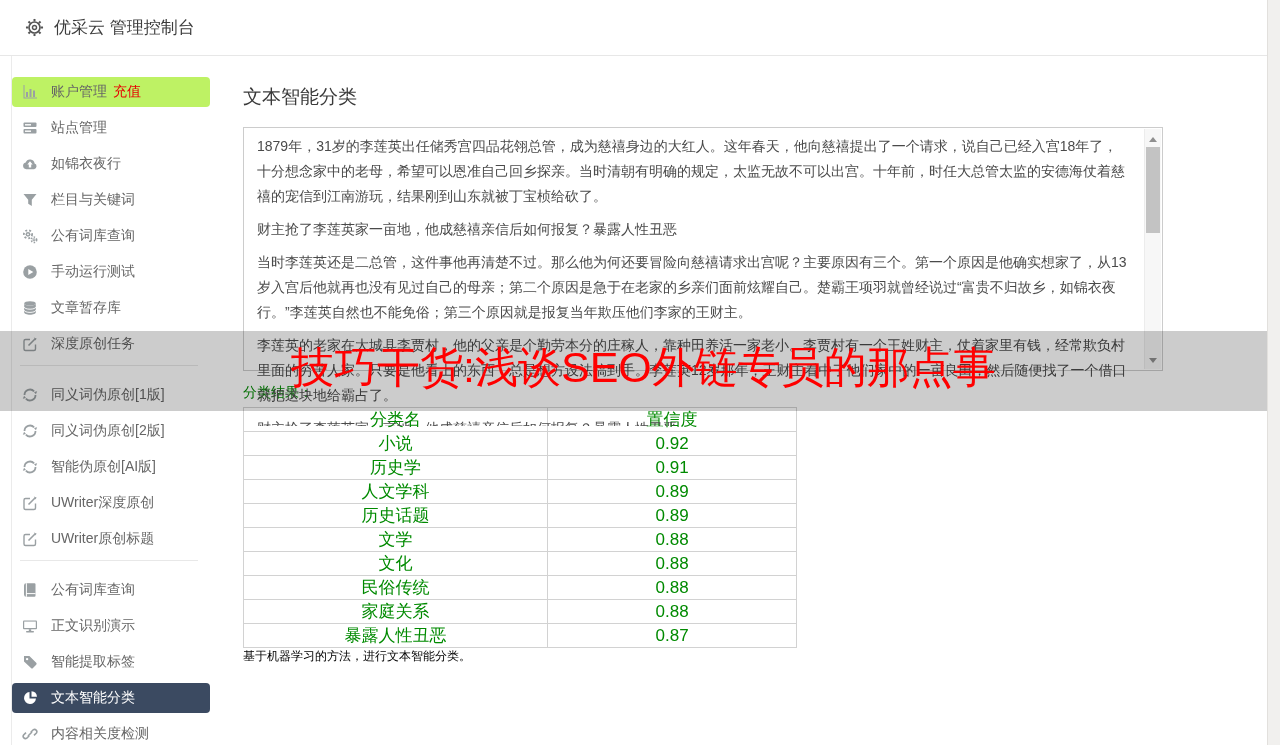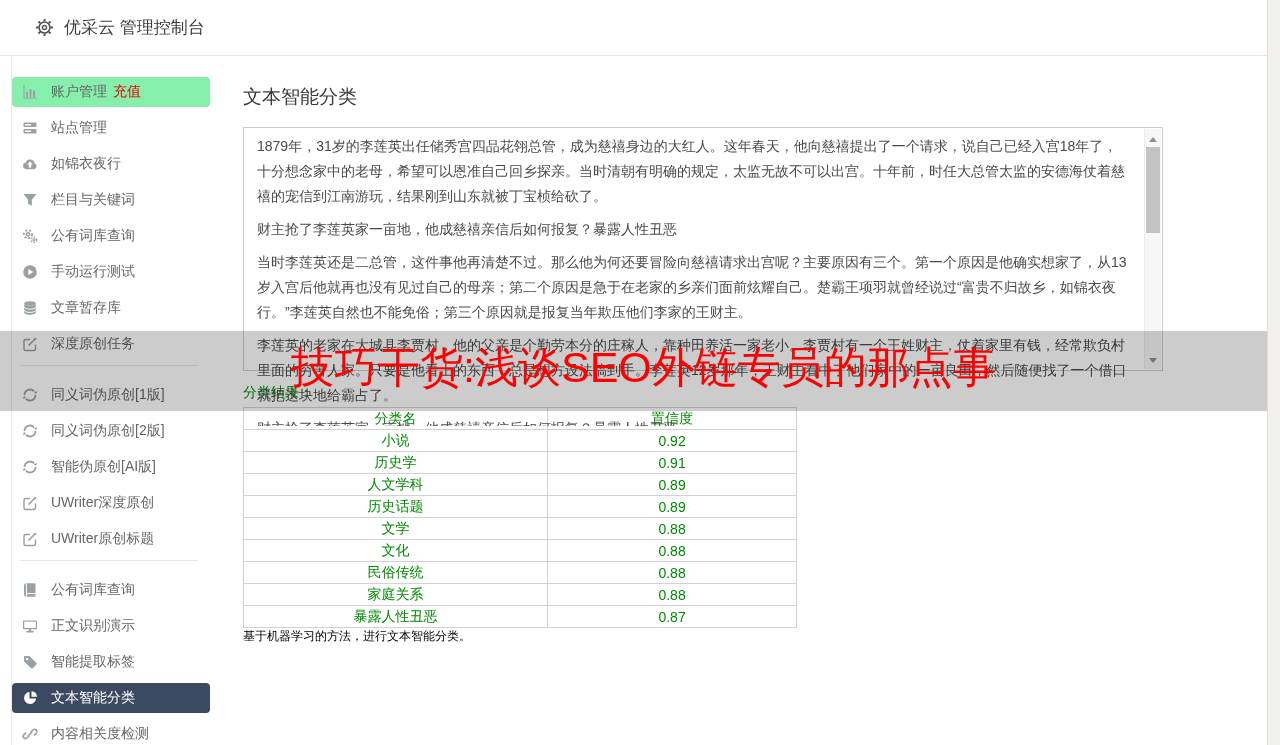--- a/index.html
+++ b/index.html
@@ -2,36 +2,36 @@
 <html style="--green: #008a00; --watermark_red: #ff0000; --badge_red: #e60000; --active_item_bg: #3b4a61;"><head>
 <meta charset="utf-8">
 <style>
   *{box-sizing:border-box;margin:0;padding:0}
   html,body{width:1280px;height:745px;overflow:hidden;background:#fff;
     font-family:"Liberation Sans","DejaVu Sans",sans-serif}
   .icon svg{width:100%;height:100%;display:block}
 
   
   .header{position:absolute;left:0;top:0;width:1267px;height:56px;background:#fff;
-    border-bottom:1px solid #e7e7e7;display:flex;align-items:center;padding-left:35px}
+    border-bottom:1px solid #e7e7e7;display:flex;align-items:center;padding-left:25px}
   .header .hicon{width:19px;height:19px;color:#555;margin-right:10px}
   .header .htitle{font-size:17px;color:#3d3d3d}
 
   
   .page-scrollbar{position:absolute;right:0;top:0;width:13px;height:745px;
     background:#f1f0ee;border-left:1px solid #e2e0dd}
 
   .vline{position:absolute;left:11px;top:56px;bottom:0;border-left:1px solid #ebebeb}
 
   
   .sidebar{position:absolute;left:12px;top:77px;width:198px}
   .side-item{height:30px;margin-bottom:6px;display:flex;align-items:center;
     padding:0 10px;border-radius:4px;color:#666;font-size:14px;cursor:pointer;white-space:nowrap}
   .side-item .icon{width:16px;height:16px;margin-right:13px;color:#9aa0a3;flex:none}
-  .side-item.highlight{background:#86efac}
+  .side-item.highlight{background:#bef264}
   .side-item.active{background:var(--active_item_bg);color:#fff}
   .side-item.active .icon{color:#fff}
   .badge{color:var(--badge_red);margin-left:6px}
   .side-divider{border-top:1px solid #e8e8e8;margin:6px 0 14px 8px;width:178px}
 
   
   .main{position:absolute;left:243px;top:56px;width:920px}
   .page-title{margin:28px 0 17px;font-size:19px;font-weight:normal;color:#3a3a3a}
   .textbox{position:relative;width:920px;height:244px;border:1px solid #ccc;background:#fff}
   .text-content{height:298px;overflow:hidden;padding:6px 34px 6px 13px;
@@ -48,21 +48,21 @@
   
   .band{position:absolute;left:0;top:331px;width:1267px;height:80px;
     background:rgba(0,0,0,0.2);z-index:40}
   .watermark{position:absolute;left:291px;top:339px;z-index:41;font-size:43px;
     font-weight:normal;color:var(--watermark_red);white-space:nowrap}
 
   
   .results-label{margin:13px 0 5px;color:var(--green);font-size:14px}
   table.results{border-collapse:collapse;width:554px;table-layout:fixed}
   .results th,.results td{border:1px solid #d2d2d2;height:22px;text-align:center;
-    color:var(--green);font-size:14px;font-weight:normal;padding:0}
+    color:var(--green);font-size:17px;font-weight:normal;padding:0}
   .footer-note{font-size:12px;color:#000000}
 </style>
 </head>
 <body>
 
 <div class="header">
   <span class="icon hicon">
       <svg viewBox="0 0 16 16" fill="none" stroke="currentColor">
         <circle cx="8" cy="8" r="4.6" stroke-width="1.4"></circle>
         <circle cx="8" cy="8" r="1.7" stroke-width="1.2"></circle>

